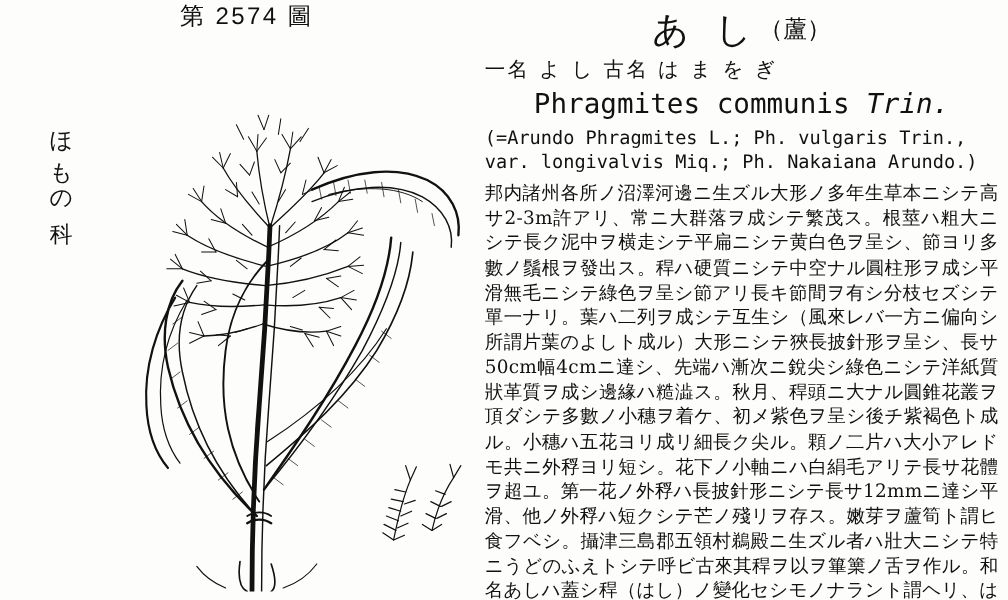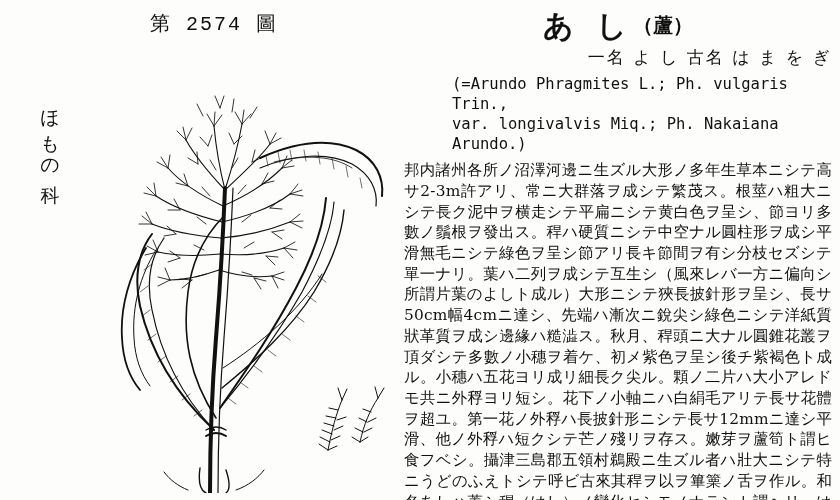--- a/index.html
+++ b/index.html
@@ -27,24 +27,24 @@
     position: absolute;
     left: 0;
     top: 0;
     width: 395px;
     height: 498px;
     overflow: hidden;
   }
   .fig-number {
     position: absolute;
     left: 150px;
-    top: 10px;
+    top: 0;
     font-size: 20px;
     letter-spacing: 2px;
-    font-family: Liberation Mono, monospace;
+    font-family: Liberation Sans, sans-serif;
     white-space: nowrap;
   }
   .family-name {
     position: absolute;
     left: 36px;
     top: 96px;
     width: 28px;
     font-size: 19px;
     line-height: 1.38;
     writing-mode: vertical-rl;
@@ -72,29 +72,28 @@
     box-sizing: border-box;
   }
   .title-jp {
     text-align: center;
     font-size: 30px;
     font-family: "DejaVu Serif", serif;
     letter-spacing: 6px;
     line-height: 1.05;
     margin: 4px 0 0 0;
     white-space: nowrap;
-    font-weight: bold;
   }
   .title-jp .paren {
     font-size: 20px;
     letter-spacing: 0;
     vertical-align: 4px;
   }
   .alt-jp {
-    text-align: right;
+    text-align: left;
     font-size: 17px;
     font-family: "DejaVu Serif", serif;
     letter-spacing: 2px;
     margin-top: 4px;
     white-space: nowrap;
   }
   .sci-name {
     text-align: center;
     font-size: 23px;
     font-family: "DejaVu Sans Mono", monospace;
@@ -103,21 +102,21 @@
     white-space: nowrap;
   }
   .sci-name .auth { font-style: italic; }
   .syn {
     margin-top: 5px;
     font-size: 15.5px;
     font-family: "DejaVu Sans Mono", monospace;
     line-height: 1.30;
     text-align: left;
   }
-  .syn .l1 { display: block; text-indent: 0; margin-left: 48px; }
+  .syn .l1 { display: block; text-indent: 0; }
   .body-jp {
     margin-top: 6px;
     font-size: 15.4px;
     font-family: "DejaVu Serif", serif;
     line-height: 1.345;
     text-align: justify;
     letter-spacing: 0.2px;
     word-break: break-all;
   }
   .body-jp p { margin: 0; }
@@ -333,20 +332,23 @@
   </div>
 
   <div class="textcol">
 
     <div class="title-jp">
       <span>あ し</span><span class="paren">（蘆）</span>
     </div>
 
     <div class="alt-jp">一名 よ し   古名 は ま を ぎ</div>
 
+    <div class="sci-name">
+      <span>Phragmites communis </span><span class="auth">Trin.</span>
+    </div>
 
     <div class="syn">
       <span class="l1">(=Arundo Phragmites L.; Ph. vulgaris Trin.,</span>
       <span class="l1">var. longivalvis Miq.; Ph. Nakaiana Arundo.)</span>
     </div>
 
     <div class="body-jp">
       <p>邦内諸州各所ノ沼澤河邊ニ生ズル大形ノ多年生草本ニシテ高サ2-3m許アリ、常ニ大群落ヲ成シテ繁茂ス。根莖ハ粗大ニシテ長ク泥中ヲ横走シテ平扁ニシテ黄白色ヲ呈シ、節ヨリ多數ノ鬚根ヲ發出ス。稈ハ硬質ニシテ中空ナル圓柱形ヲ成シ平滑無毛ニシテ綠色ヲ呈シ節アリ長キ節間ヲ有シ分枝セズシテ單一ナリ。葉ハ二列ヲ成シテ互生シ（風來レバ一方ニ偏向シ所謂片葉のよしト成ル）大形ニシテ狹長披針形ヲ呈シ、長サ50cm幅4cmニ達シ、先端ハ漸次ニ銳尖シ綠色ニシテ洋紙質狀革質ヲ成シ邊緣ハ糙澁ス。秋月、稈頭ニ大ナル圓錐花叢ヲ頂ダシテ多數ノ小穗ヲ着ケ、初メ紫色ヲ呈シ後チ紫褐色ト成ル。小穗ハ五花ヨリ成リ細長ク尖ル。顆ノ二片ハ大小アレドモ共ニ外稃ヨリ短シ。花下ノ小軸ニハ白絹毛アリテ長サ花體ヲ超ユ。第一花ノ外稃ハ長披針形ニシテ長サ12mmニ達シ平滑、他ノ外稃ハ短クシテ芒ノ殘リヲ存ス。嫩芽ヲ蘆筍ト謂ヒ食フベシ。攝津三島郡五領村鵜殿ニ生ズル者ハ壯大ニシテ特ニうどのふえトシテ呼ビ古來其稈ヲ以ヲ篳篥ノ舌ヲ作ル。和名あしハ蓋シ稈（はし）ノ變化セシモノナラント謂ヘリ、はしハ稈ヲ指ス。よしハ元來本來ノ名稱ニ非ズあしヲ恐レト附會シ之レニ對シ縁起上之ヲヨ善レト爲セシニ外ナラズ。漢名葭アシノ初生、蘆ノ嫩本、葦ノ成形、蒹ノ蓋ヲ別物ナラン。</p>
     </div>
   </div>

